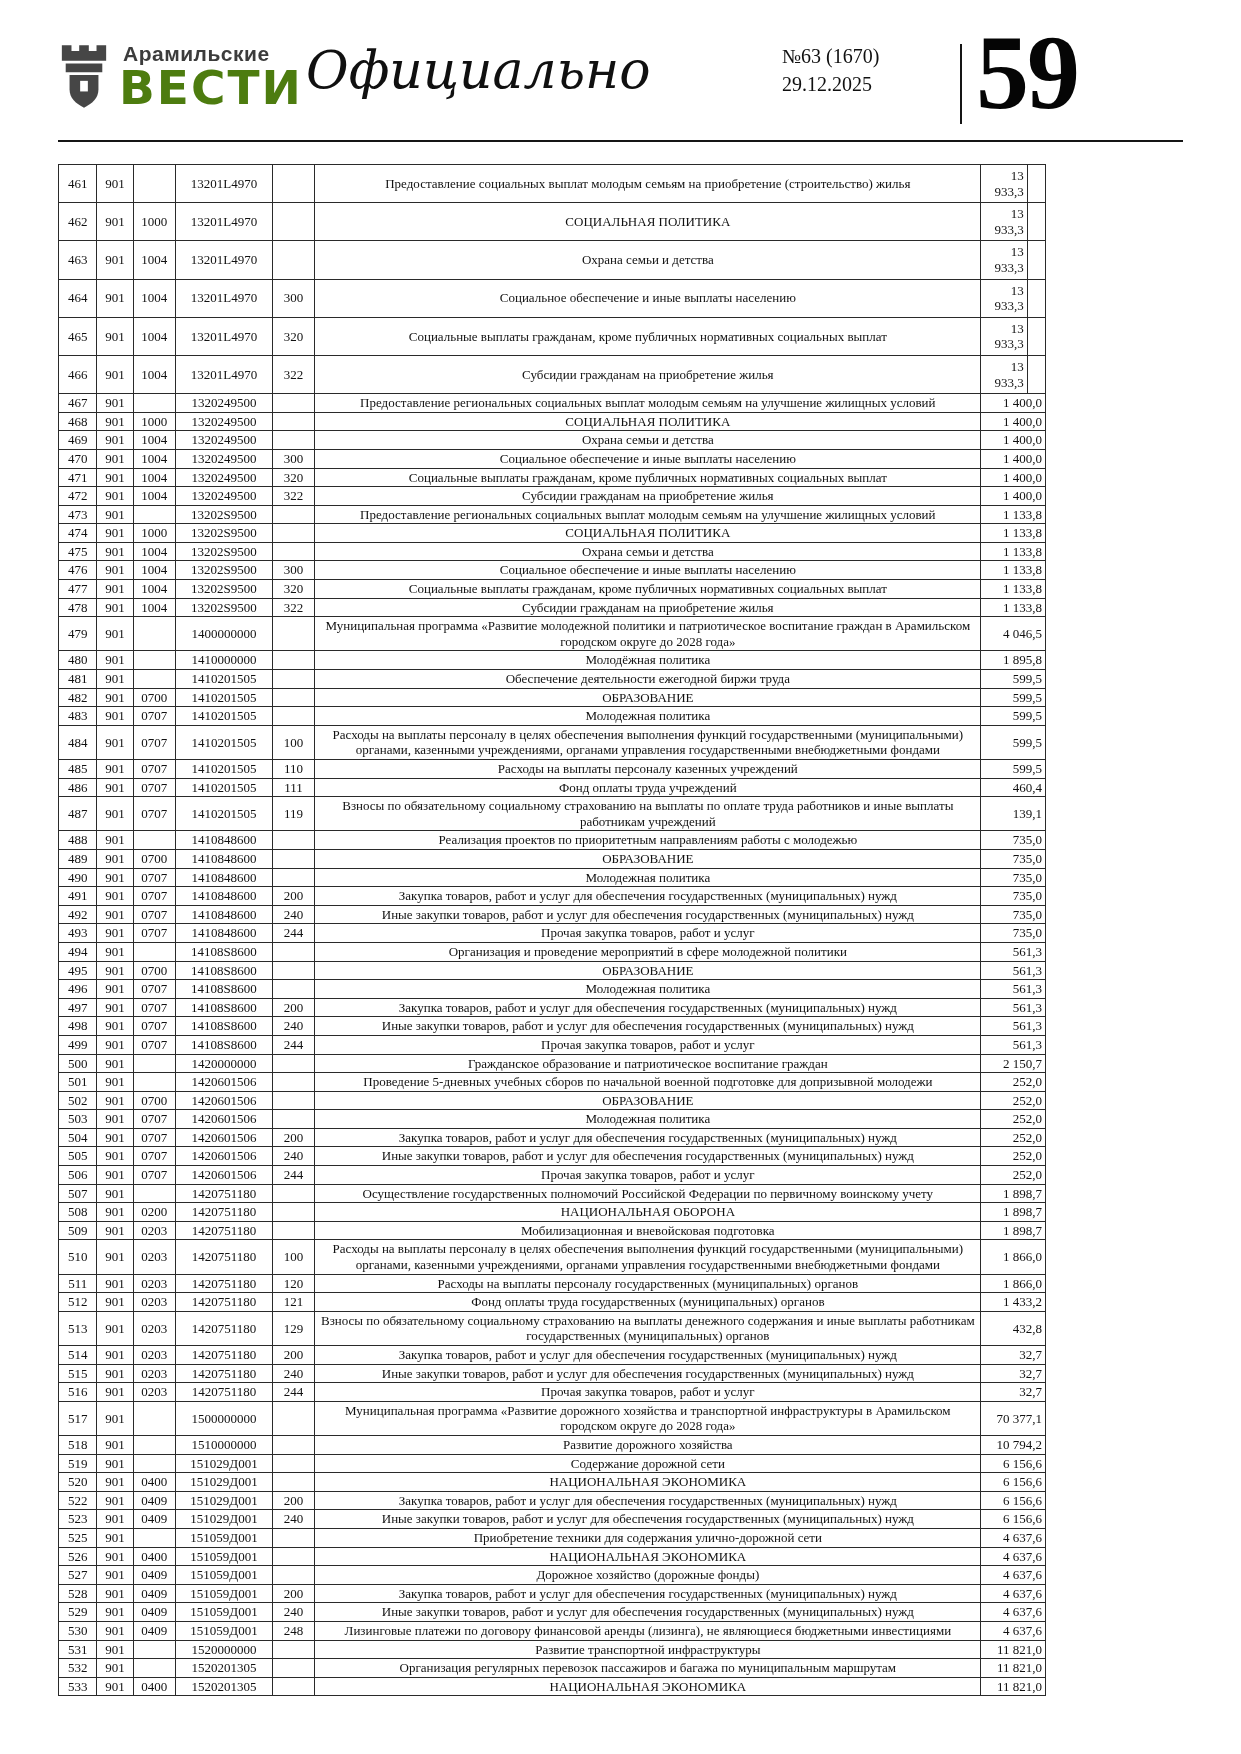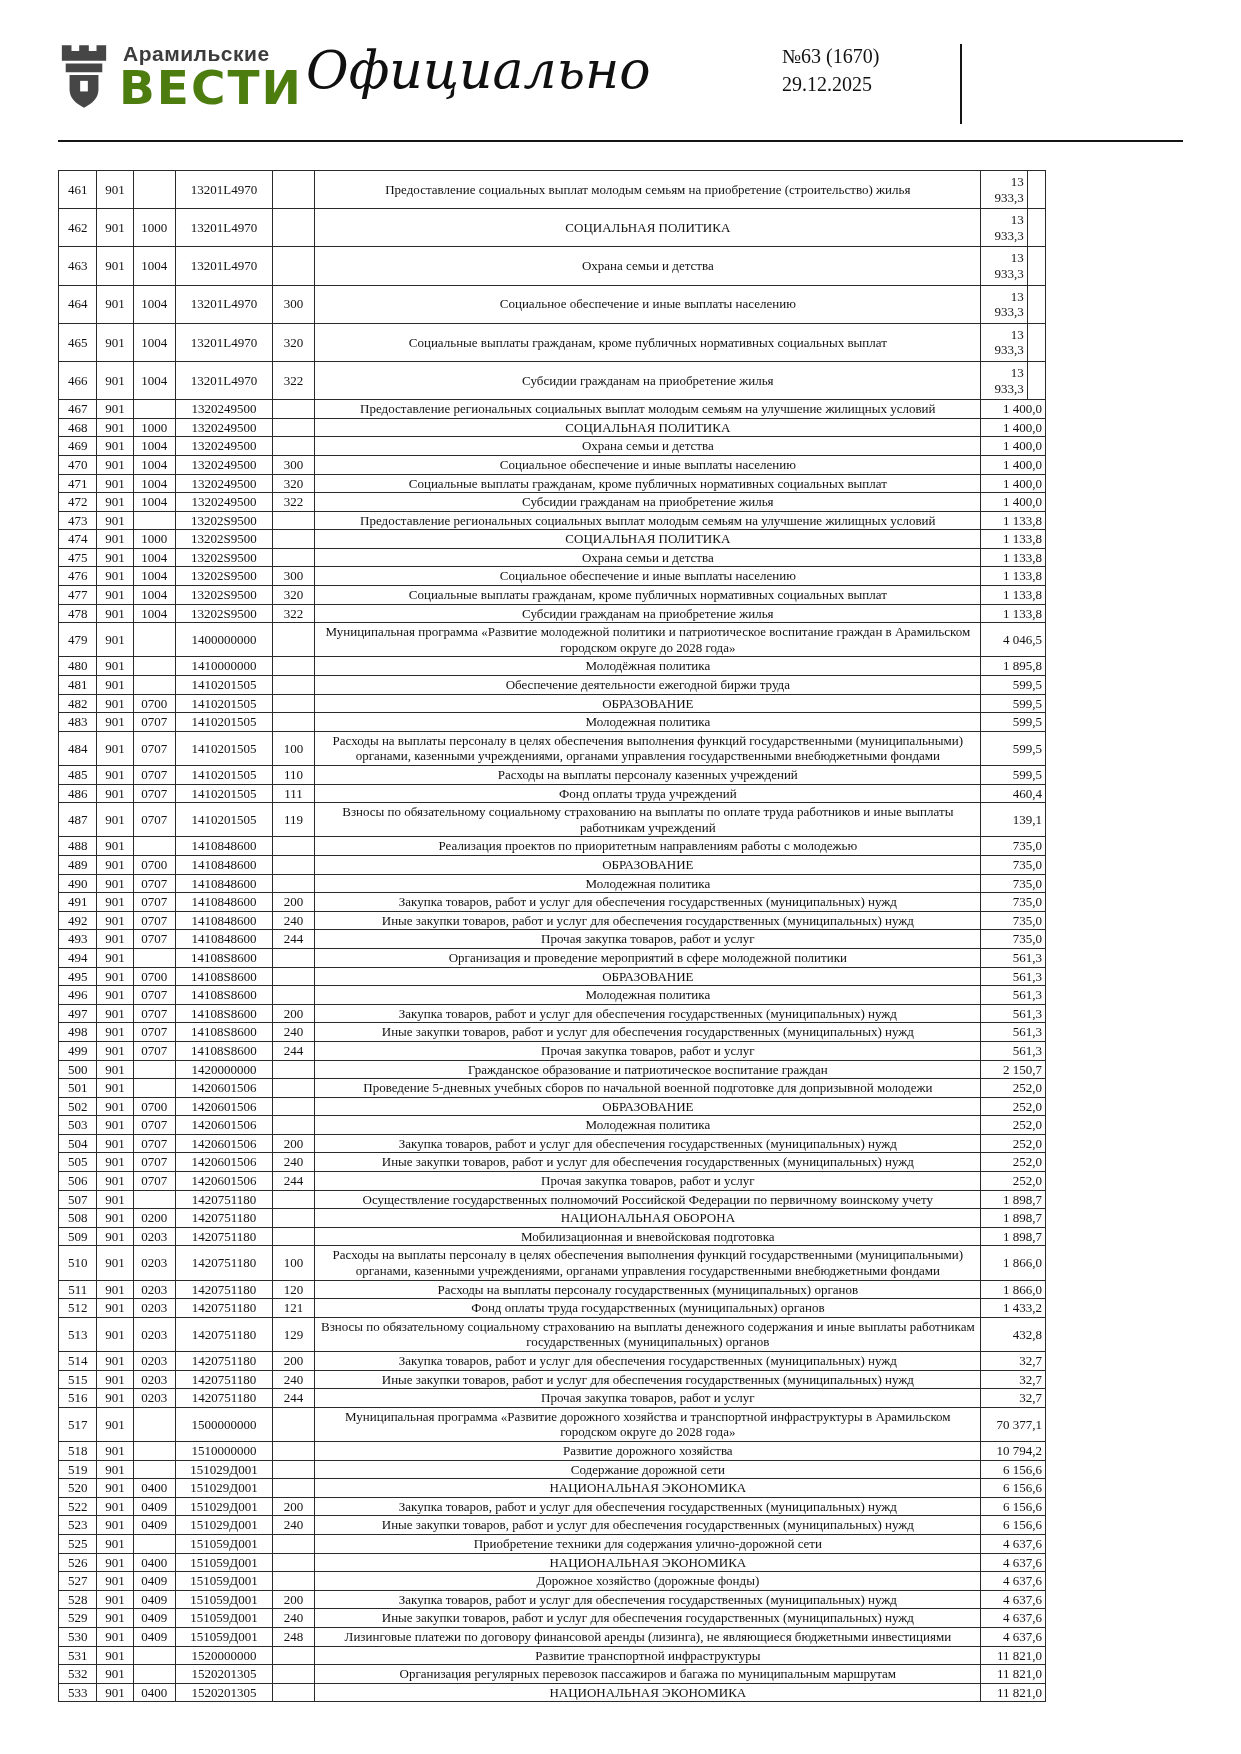--- a/index.html
+++ b/index.html
@@ -47,21 +47,21 @@
     position: absolute; left: 918px; top: -16px;
     font-family: "Liberation Serif", serif;
     font-weight: 700; font-size: 106px; line-height: 1;
     color: #050505; letter-spacing: -2px;
   }
   .header-rule { width: 1125px; height: 2px; background: #151515; margin-top: 4px; }
 
   
   table.budget {
     border-collapse: collapse; table-layout: fixed;
-    width: 988px; margin-top: 28px;
+    width: 988px; margin-top: 22px;
   }
   table.budget td {
     border: 1px solid #2a2a2a;
     font-size: 13px; line-height: 1.2;
     padding: 1px 3px;
     vertical-align: middle;
     text-align: center;
     overflow-wrap: break-word;
     word-wrap: break-word;
   }
@@ -90,20 +90,21 @@
 
     <div class="section-title">Официально</div>
 
     <div class="issue-block">
       <div>№63 (1670)</div>
       <div>29.12.2025</div>
     </div>
 
     <div class="header-divider"></div>
 
+    <div class="page-number">59</div>
   </div>
 
   <div class="header-rule"></div>
 
   <table class="budget">
     <colgroup>
       <col style="width:38px">
         <col style="width:36px">
         <col style="width:42px">
       <col style="width:96px">

